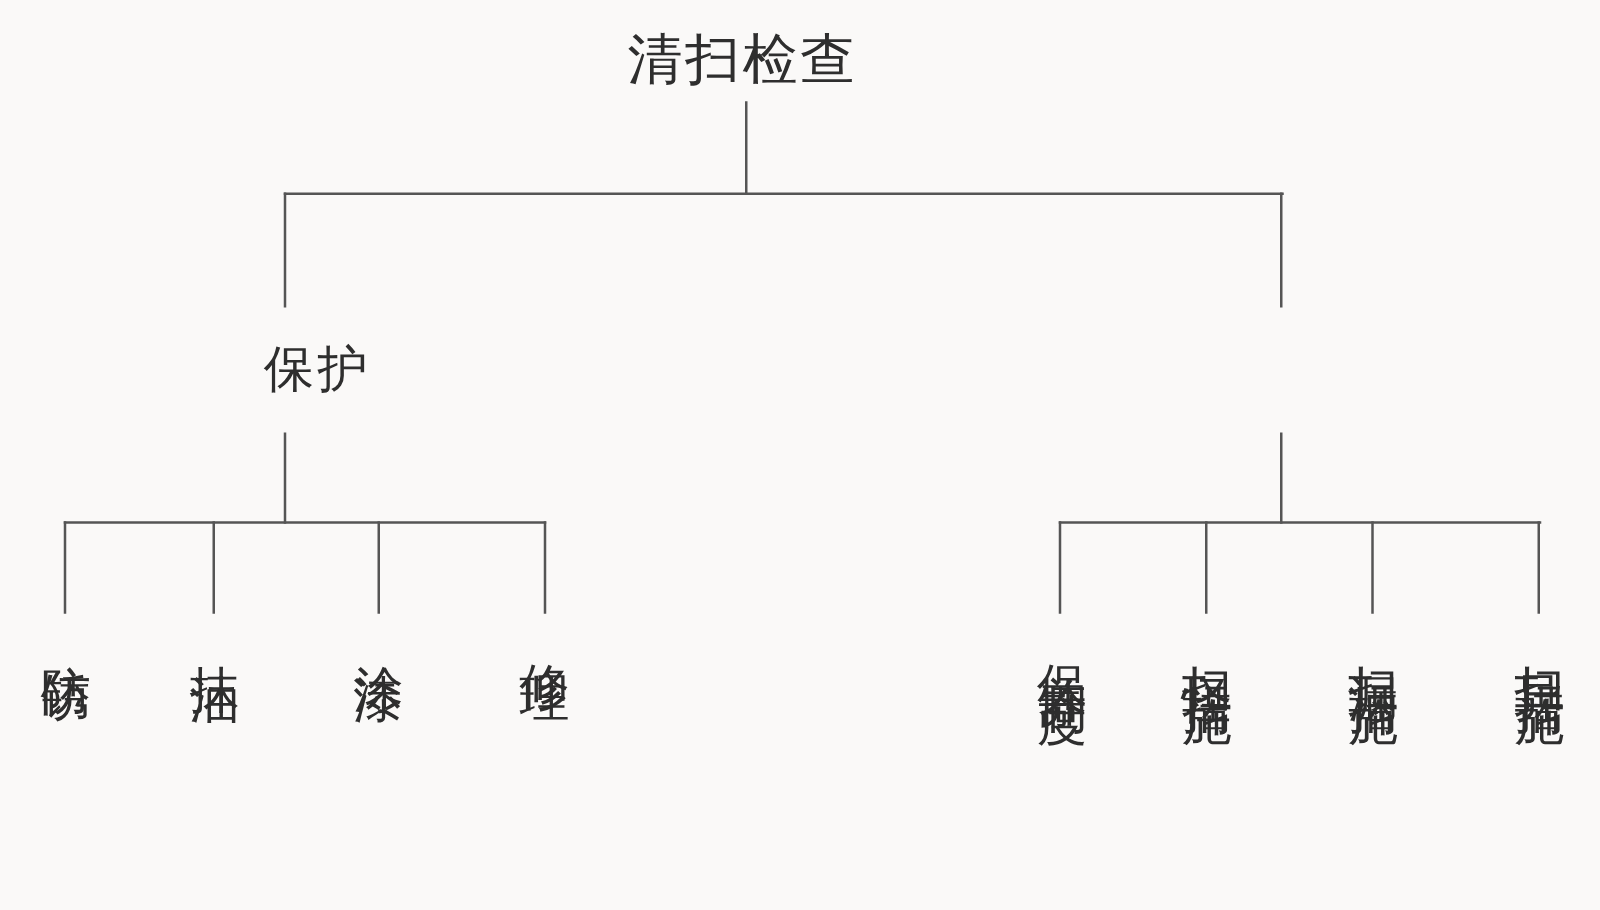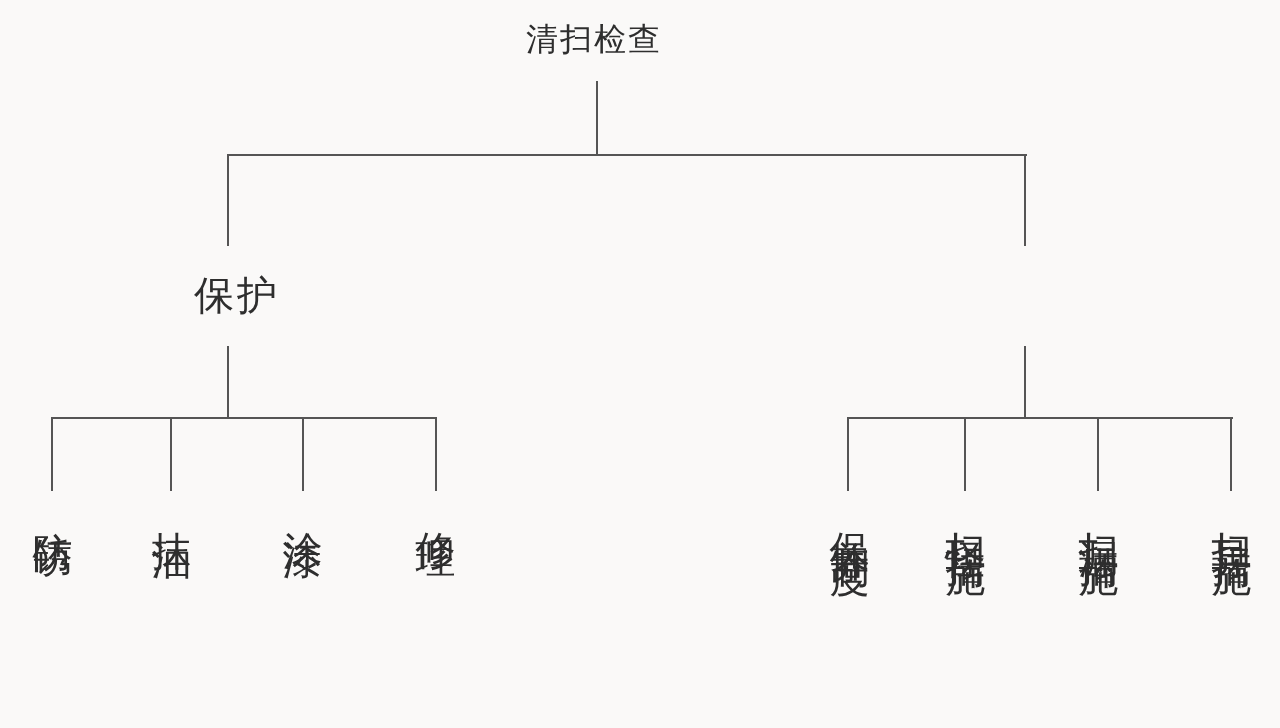--- a/index.html
+++ b/index.html
@@ -14,21 +14,21 @@
   }
   .line { position: absolute; background: #555555; }
   .hline { height: 2px; }
   .vline { width: 2px; }
   .node {
     position: absolute;
     white-space: nowrap;
     color: #2e2e2e;
   }
   .node.root {
-    font-size: 32px;
+    font-size: 44px;
     letter-spacing: 2px;
     transform: translateX(-50%);
   }
   .node.branch {
     font-size: 40px;
     letter-spacing: 3px;
     transform: translateX(-50%);
   }
   .node.leaf {
     writing-mode: vertical-rl;
@@ -46,21 +46,21 @@
 
 <div class="chart" style="background: rgb(250, 249, 248); color: rgb(46, 46, 46);">
 
   <div class="node root" style="left:594px; top:18px;">清扫检查</div>
 
   <div class="line vline" style="left: 596px; top: 81px; height: 74px; background: rgb(85, 85, 85);"></div>
   <div class="line hline" style="left: 227px; top: 154px; width: 800px; background: rgb(85, 85, 85);"></div>
   <div class="line vline" style="left: 227px; top: 154px; height: 92px; background: rgb(85, 85, 85);"></div>
   <div class="line vline" style="left: 1024px; top: 154px; height: 92px; background: rgb(85, 85, 85);"></div>
 
-  <div class="node branch" style="left:237px; top:268px;">保护</div>
+  <div class="node branch" style="left:254px; top:268px;">保护</div>
 
   <div class="line vline" style="left: 227px; top: 346px; height: 73px; background: rgb(85, 85, 85);"></div>
   <div class="line hline" style="left: 51px; top: 417px; width: 386px; background: rgb(85, 85, 85);"></div>
   <div class="line vline" style="left: 51px; top: 417px; height: 74px; background: rgb(85, 85, 85);"></div>
   <div class="line vline" style="left: 170px; top: 417px; height: 74px; background: rgb(85, 85, 85);"></div>
   <div class="line vline" style="left: 302px; top: 417px; height: 74px; background: rgb(85, 85, 85);"></div>
   <div class="line vline" style="left: 435px; top: 417px; height: 74px; background: rgb(85, 85, 85);"></div>
 
   <div class="node leaf" style="left:52px; top:500px;">防锈</div>
   <div class="node leaf" style="left:171px; top:500px;">抹油</div>

